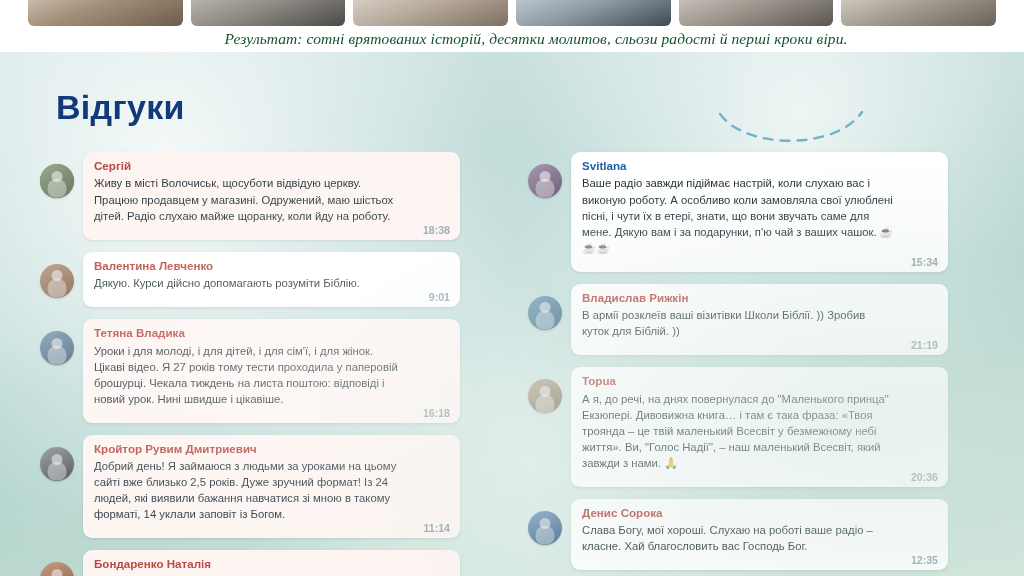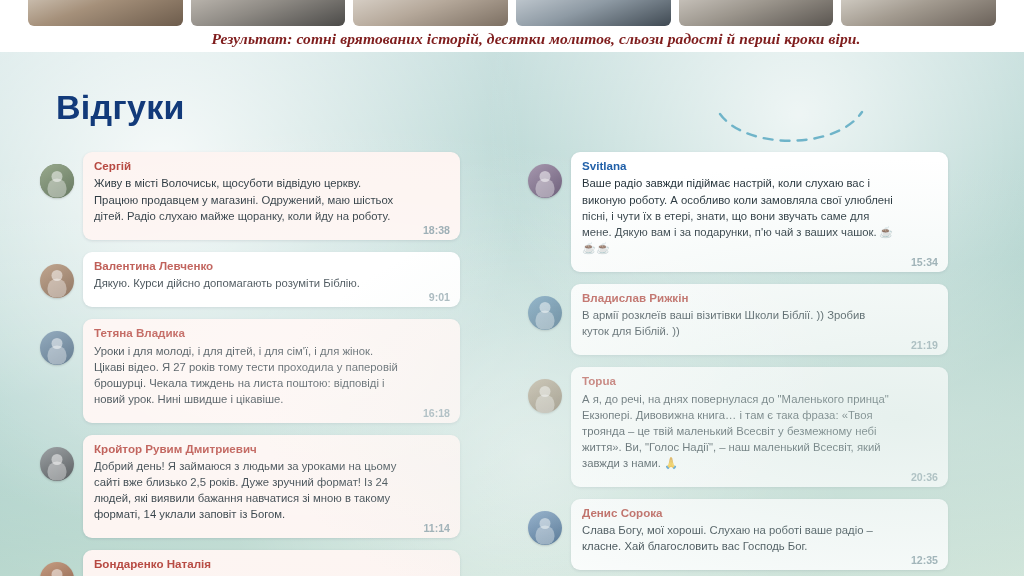--- a/index.html
+++ b/index.html
@@ -33,22 +33,22 @@
   .p6 i { background: linear-gradient(160deg,#dedad2 0%,#a39b90 50%,#6a6159 100%); }
 
   
   .subtitle-band {
     position: absolute; top: 26px; left: 0; width: 1024px; height: 26px;
     background: #ffffff;
     display: flex; align-items: center; justify-content: center;
   }
   .subtitle {
     font-family: "Liberation Serif", serif;
-    font-style: italic; font-weight: bold;
-    font-size: 15.5px; color: #7f1d1d; letter-spacing: .1px;
+    font-style: italic; font-weight: normal;
+    font-size: 15.5px; color: #14532d; letter-spacing: .1px;
     white-space: nowrap;
     margin-left: 48px;
   }
 
   
   .sky {
     position: absolute; top: 52px; left: 0; width: 1024px; height: 524px;
     background:
       radial-gradient(circle at 16% 22%, rgba(255,255,255,.85) 0%, rgba(255,255,255,0) 38%),
       radial-gradient(circle at 78% 12%, rgba(255,255,255,.75) 0%, rgba(255,255,255,0) 34%),

